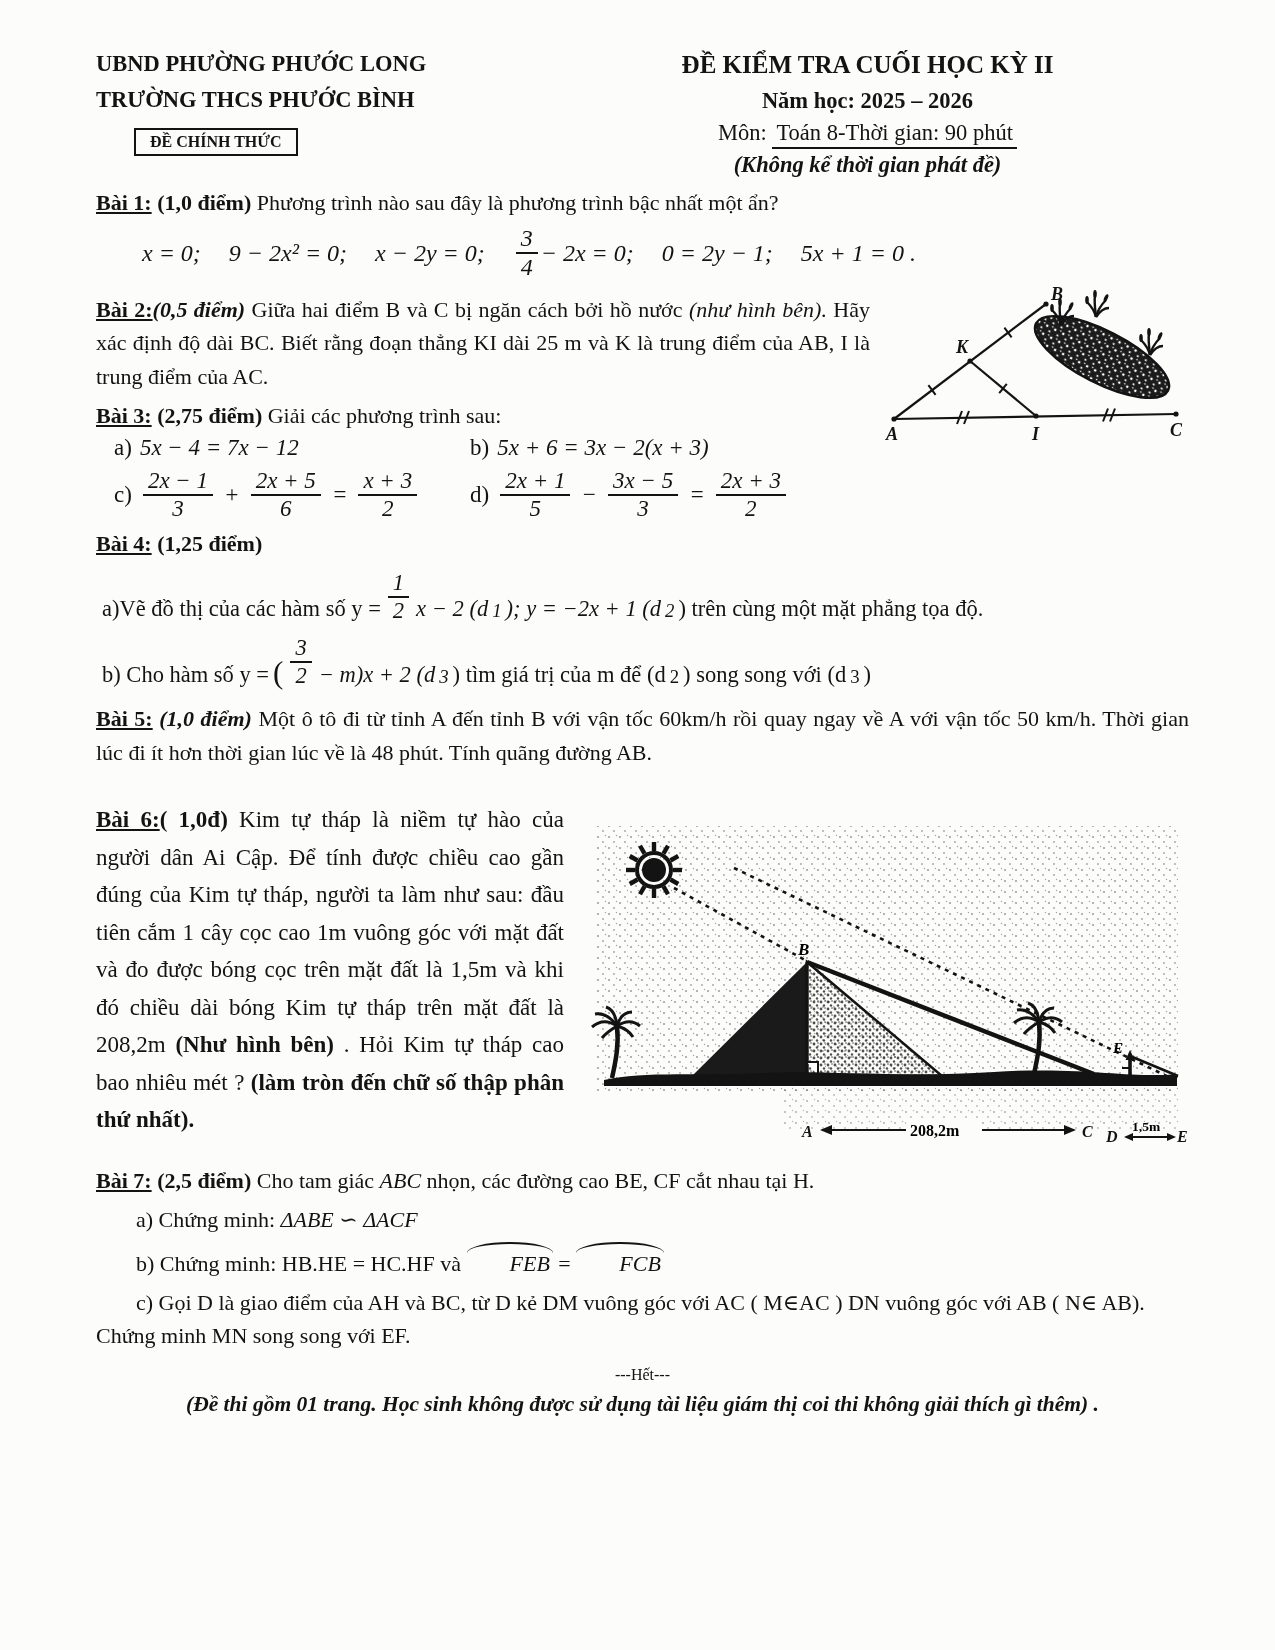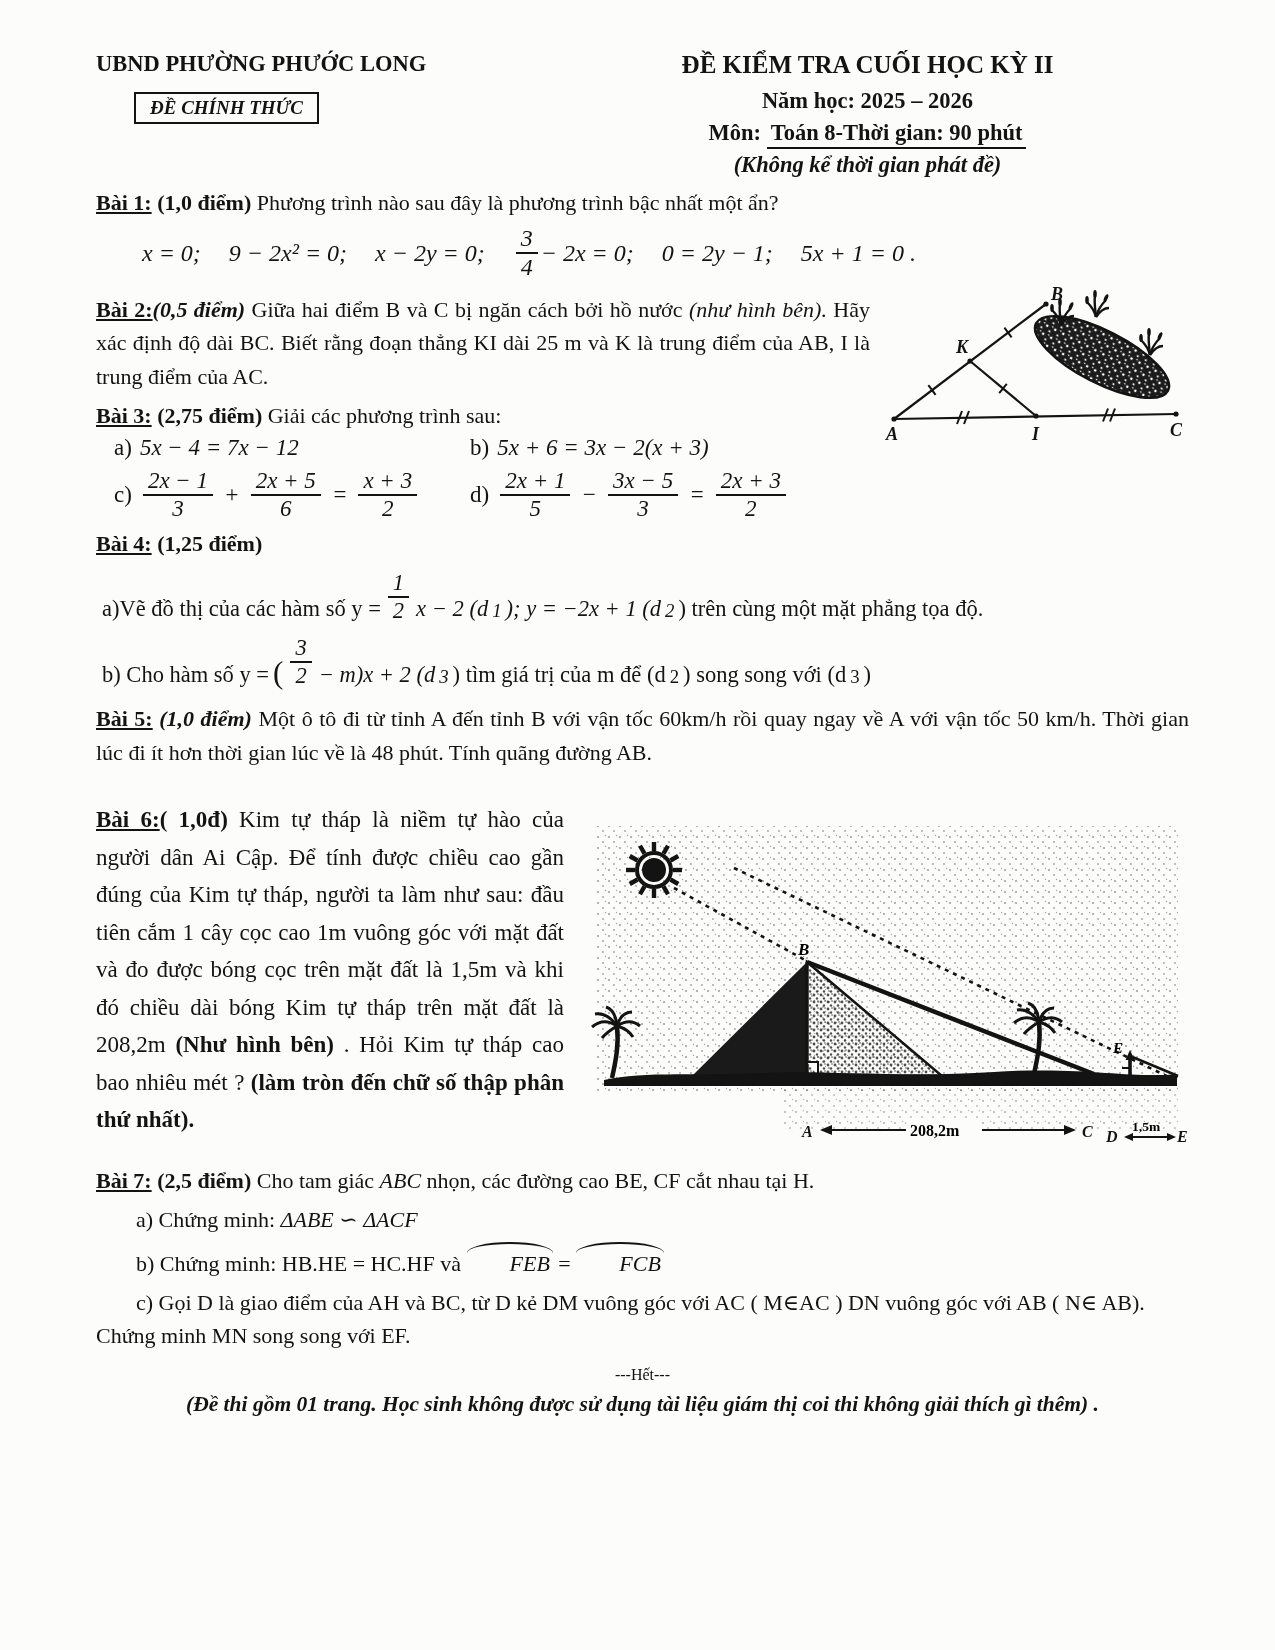--- a/index.html
+++ b/index.html
@@ -3,25 +3,25 @@
 <meta charset="utf-8">
 <style>
   html,body{margin:0;padding:0;background:#d9d9d9;}
   .page{position:relative;width:1275px;height:1650px;background:#fcfcfa;color:#131313;
         font-family:"Liberation Serif","DejaVu Serif",serif;font-size:22px;
         padding:46px 86px 12px 96px;box-sizing:border-box;overflow:hidden;}
   .hdr{display:flex;}
   .hdr-left{width:390px;text-align:left;}
   .hdr-left .org{font-weight:bold;font-size:22.5px;line-height:1.6;white-space:nowrap;}
   .official-box{display:inline-block;margin:10px 0 0 38px;padding:3px 14px;border:2.5px solid #131313;
-        font-weight:bold;font-size:19px;font-style:italic;}
+        font-weight:bold;font-size:16px;}
   .hdr-right{flex:1;text-align:center;margin-left:60px;}
   .hdr-right .t1{font-weight:bold;font-size:25px;line-height:1.5;}
   .hdr-right .t2{font-weight:bold;font-size:22.5px;line-height:1.5;}
-  .hdr-right .t3{font-weight:bold;font-size:22.5px;line-height:1.45;}
+  .hdr-right .t3{font-weight:normal;font-size:22.5px;line-height:1.45;}
   .hdr-right .t3 .u{border-bottom:2.5px solid #131313;padding:0 4px 2px 4px;}
   .hdr-right .t4{font-weight:bold;font-style:italic;font-size:22.5px;line-height:1.35;}
   .sec{margin-top:10px;}
   .bh-lbl{font-weight:bold;text-decoration:underline;}
   .pts{font-weight:bold;}
   .pts.it{font-style:italic;}
   .math{font-style:italic;}
   .frac{display:inline-flex;flex-direction:column;text-align:center;vertical-align:middle;line-height:1.05;margin:0 3px;}
   .frac .num{border-bottom:2.2px solid #131313;padding:0 5px 1px 5px;display:block;}
   .frac .den{padding:1px 5px 0 5px;display:block;}
@@ -47,20 +47,21 @@
   svg text{font-family:"Liberation Serif","DejaVu Serif",serif;}
 </style>
 </head>
 <body>
 
 <div class="page">
 
   <div class="hdr">
     <div class="hdr-left">
       <div class="org">UBND PHƯỜNG PHƯỚC LONG</div>
+      <div class="org">TRƯỜNG THCS PHƯỚC BÌNH</div>
       <div class="official-box">ĐỀ CHÍNH THỨC</div>
     </div>
     <div class="hdr-right">
       <div class="t1">ĐỀ KIỂM TRA CUỐI HỌC KỲ II</div>
       <div class="t2">Năm học: 2025 – 2026</div>
       <div class="t3"><span>Môn: </span><span class="u">Toán 8-Thời gian: 90 phút</span></div>
       <div class="t4">(Không kể thời gian phát đề)</div>
     </div>
   </div>
 

